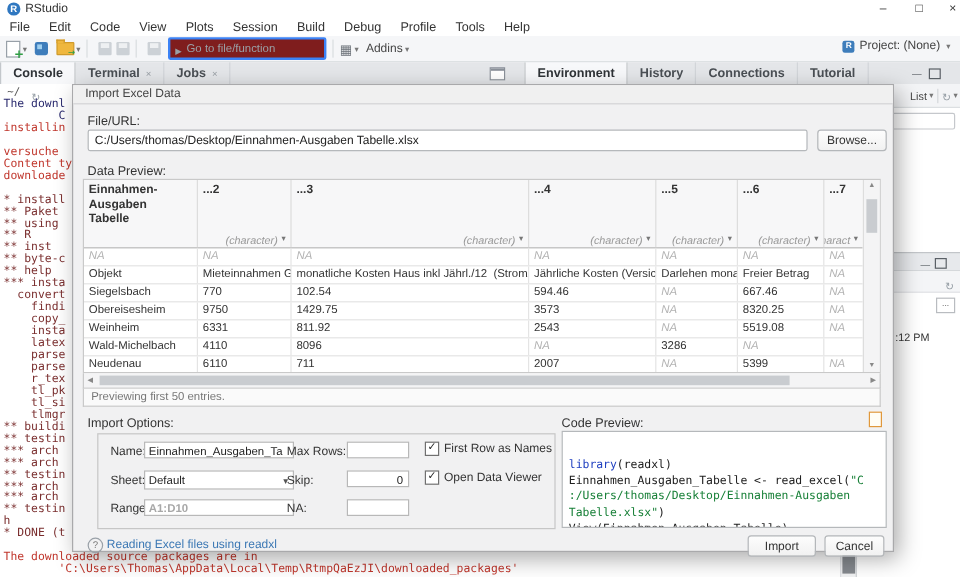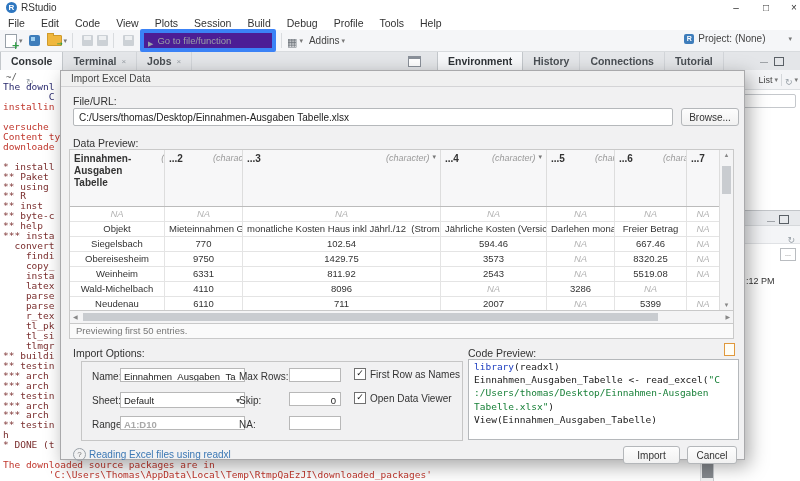--- a/index.html
+++ b/index.html
@@ -23,29 +23,29 @@
   .caret{font-size:7px;color:#777;margin-left:2px;}
   .i-newfile{width:10px;height:12px;background:#fff;border:1px solid #98a0a8;position:relative;}
   .i-newfile::after{content:'+';position:absolute;right:-4px;bottom:-4px;color:#2f9e44;font:bold 10px/10px "DejaVu Sans",sans-serif;}
   .i-newproj{width:11px;height:11px;background:#3e7dbb;border-radius:2px;position:relative;margin-left:6px;}
   .i-newproj::before{content:'';position:absolute;left:2px;top:2px;width:4px;height:4px;background:#9fd0f0;}
   .i-folder{width:13px;height:9px;background:#efb73e;border:1px solid #cf9a2b;border-radius:1px;position:relative;margin-left:7px;}
   .i-folder::before{content:'';position:absolute;left:-1px;top:-3px;width:5px;height:2px;background:#efb73e;border:1px solid #cf9a2b;border-bottom:none;}
   .i-folder::after{content:'→';position:absolute;right:-2px;bottom:-3px;color:#2f9e44;font:bold 7px/7px "DejaVu Sans",sans-serif;}
   .i-gray{width:11px;height:11px;background:#ccd1d6;border-radius:1px;position:relative;margin-left:4px;}
   .i-gray::before{content:'';position:absolute;left:2px;top:1px;width:7px;height:4px;background:#eef0f2;}
-  #goto-box{width:120px;height:15px;background:#4c1d95;border:4px solid #3b82f6;border-radius:2px;
+  #goto-box{width:120px;height:15px;background:#7f1d1d;border:2px solid #3b82f6;border-radius:2px;
             display:flex;align-items:center;margin-left:6px;padding:0 4px;}
   .i-goto::before{content:'▶';font-size:7px;color:#98a0a7;}
   #goto-text{font-size:9.5px;color:#9aa0a6;margin-left:4px;white-space:nowrap;}
   .i-grid::before{content:'▦';font-size:11px;color:#6c7279;}
   #addins-label{font-size:10px;color:#444;margin-left:6px;}
   #project-box{position:absolute;right:8px;top:33px;display:flex;align-items:center;}
   .i-rproj{width:10px;height:10px;background:#3e7dbb;border-radius:2px;color:#fff;font:bold 7px/10px "Liberation Sans",sans-serif;text-align:center;}
-  #project-label{font-size:10px;color:#444;margin:0 21px 0 4px;}
+  #project-label{font-size:10px;color:#444;margin:0 3px 0 4px;}
   
   #tabstrip{left:0;top:52px;width:800px;height:18px;background:#e4e6e9;border-bottom:6px solid #8b5cf6;}
   #left-tabs{position:absolute;left:0;top:0;height:18px;display:flex;}
   #right-tabs{position:absolute;left:437px;top:0;height:18px;display:flex;}
   .tab{height:18px;display:flex;align-items:center;padding:0 10px;font-size:10.5px;font-weight:bold;color:#4a4f54;
        border-right:1px solid #d2d5d9;}
   .tab.active{background:#f7f8fa;border-right:1px solid #c3c7cb;border-left:1px solid #c3c7cb;color:#2f3337;}
   .tabx{margin-left:5px;font-size:8px;color:#9aa0a6;font-weight:normal;}
   .pane-icon{position:absolute;left:408px;top:4px;width:11px;height:9px;border:1px solid #8a9099;background:#fff;}
   .pane-icon::before{content:'';display:block;height:2px;background:#8a9099;}
@@ -86,28 +86,28 @@
   #fileurl-input{position:absolute;left:12px;top:37px;width:600px;height:18px;background:#fff;border:1px solid #b5b8bb;
                  font-size:10px;color:#222;line-height:18px;padding:0 5px;box-sizing:border-box;border-radius:2px;white-space:nowrap;overflow:hidden;}
   .btn{position:absolute;height:18px;background:linear-gradient(#fdfdfd,#f1f1f1);border:1px solid #b4b7ba;border-radius:3px;
        font-size:10px;color:#333;text-align:center;line-height:17px;box-sizing:border-box;}
   #browse-btn{left:620px;top:37px;width:58px;}
   #datapreview-label{left:12px;top:66px;}
   
   #dp-table{position:absolute;left:8px;top:78px;width:665px;height:162px;background:#fff;border:1px solid #c9c9c9;box-sizing:border-box;display:flex;}
   #dp-main{flex:1;overflow:hidden;}
   #dp-header{display:flex;height:57px;background:#f7f7f8;border-bottom:1px solid #bbb;box-sizing:border-box;}
-  .th{border-right:1px solid #ddd;padding:3px 4px;box-sizing:border-box;display:flex;flex-direction:row;overflow:hidden;gap:30px;}
+  .th{border-right:1px solid #ddd;padding:3px 4px;box-sizing:border-box;display:flex;flex-direction:column;overflow:hidden;gap:30px;}
   .hname{font-size:10px;font-weight:bold;color:#333;white-space:pre-line;flex:1;line-height:12px;}
   .htype{display:flex;justify-content:flex-end;white-space:nowrap;}
   .htype .t{font-style:italic;font-size:9px;color:#999;}
   .htype .caret{font-size:7px;color:#777;margin-left:3px;}
   .tr{display:flex;height:15px;border-bottom:1px solid #e4e4e4;box-sizing:border-box;}
   .td{font-size:9.5px;color:#333;padding:0 4px;line-height:14px;border-right:1px solid #e4e4e4;
-      overflow:hidden;white-space:pre;box-sizing:border-box;text-align:center;}
+      overflow:hidden;white-space:pre;box-sizing:border-box;}
   .td.na{color:#b2b2b2;font-style:italic;}
   .th:nth-child(1),.td:nth-child(1){width:95px;min-width:95px;}
   .th:nth-child(2),.td:nth-child(2){width:78px;min-width:78px;}
   .th:nth-child(3),.td:nth-child(3){width:198px;min-width:198px;}
   .th:nth-child(4),.td:nth-child(4){width:106px;min-width:106px;}
   .th:nth-child(5),.td:nth-child(5){width:68px;min-width:68px;}
   .th:nth-child(6),.td:nth-child(6){width:72px;min-width:72px;}
   .th:nth-child(7),.td:nth-child(7){flex:1;border-right:none;}
   #dp-vscroll{width:13px;background:#f4f4f5;border-left:1px solid #ddd;position:relative;}
   .sarrow{position:absolute;left:0;width:13px;text-align:center;font-size:6px;color:#888;}
@@ -129,21 +129,21 @@
               line-height:15px;padding:0 3px;box-sizing:border-box;}
   .opt-select::after{content:'▾';position:absolute;right:4px;top:0;font-size:8px;color:#555;}
   .cbrow{position:absolute;display:flex;align-items:center;}
   .cbox{width:10px;height:10px;border:1px solid #707070;background:#fff;font:bold 9px/9px "DejaVu Sans",sans-serif;
         color:#1a1a1a;text-align:center;margin-right:4px;}
   .cblabel{font-size:10px;color:#333;}
   
   #codepreview-label{left:407px;top:276px;}
   #copy-icon{position:absolute;left:663px;top:272px;width:9px;height:11px;border:1px solid #e0983c;background:#fffdf5;}
   #code-box{position:absolute;left:407px;top:288px;width:271px;height:81px;background:#fff;border:1px solid #b5b8bb;
-            box-sizing:border-box;padding:0 5px;overflow:hidden;}
+            box-sizing:border-box;padding:21px 5px;overflow:hidden;}
   .code-line{font:9.5px/13.2px "DejaVu Sans Mono","Liberation Mono",monospace;white-space:pre;}
   .seg-kw{color:#2040c0;} .seg-p{color:#202020;} .seg-str{color:#188038;}
   
   #help-icon{position:absolute;left:12px;top:377px;width:11px;height:11px;border:1px solid #9aa1a8;border-radius:50%;
              font:8px/11px "Liberation Sans",sans-serif;color:#777;text-align:center;}
   #help-text{position:absolute;left:28px;top:378px;font-size:10px;color:#3c78b4;}
   #import-btn{left:562px;top:375px;width:57px;}
   #cancel-btn{left:626px;top:375px;width:50px;}
 </style>
 </head>

